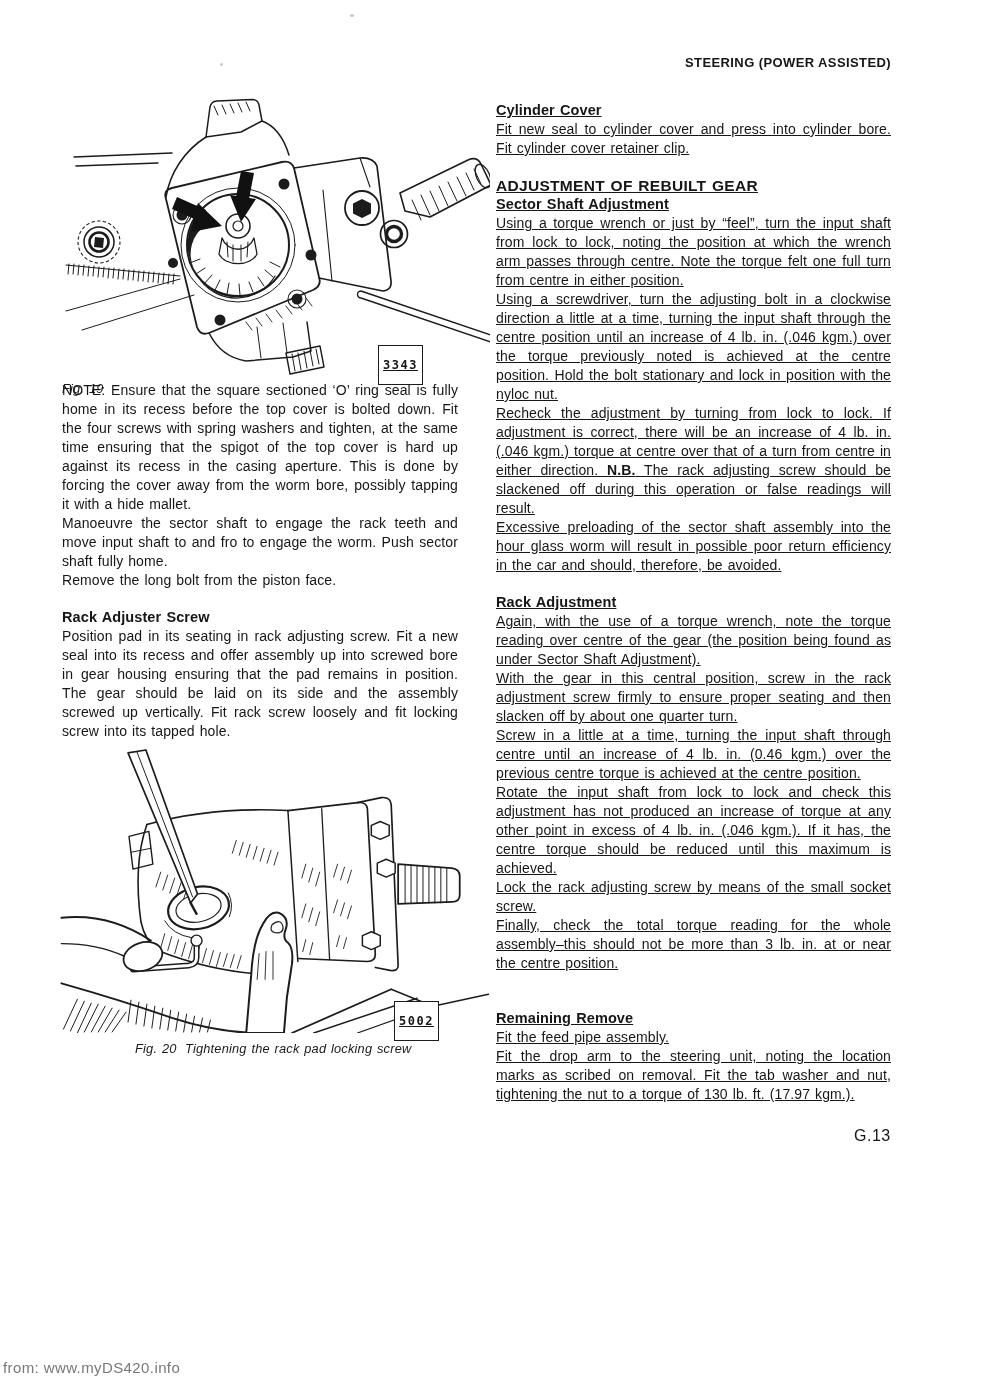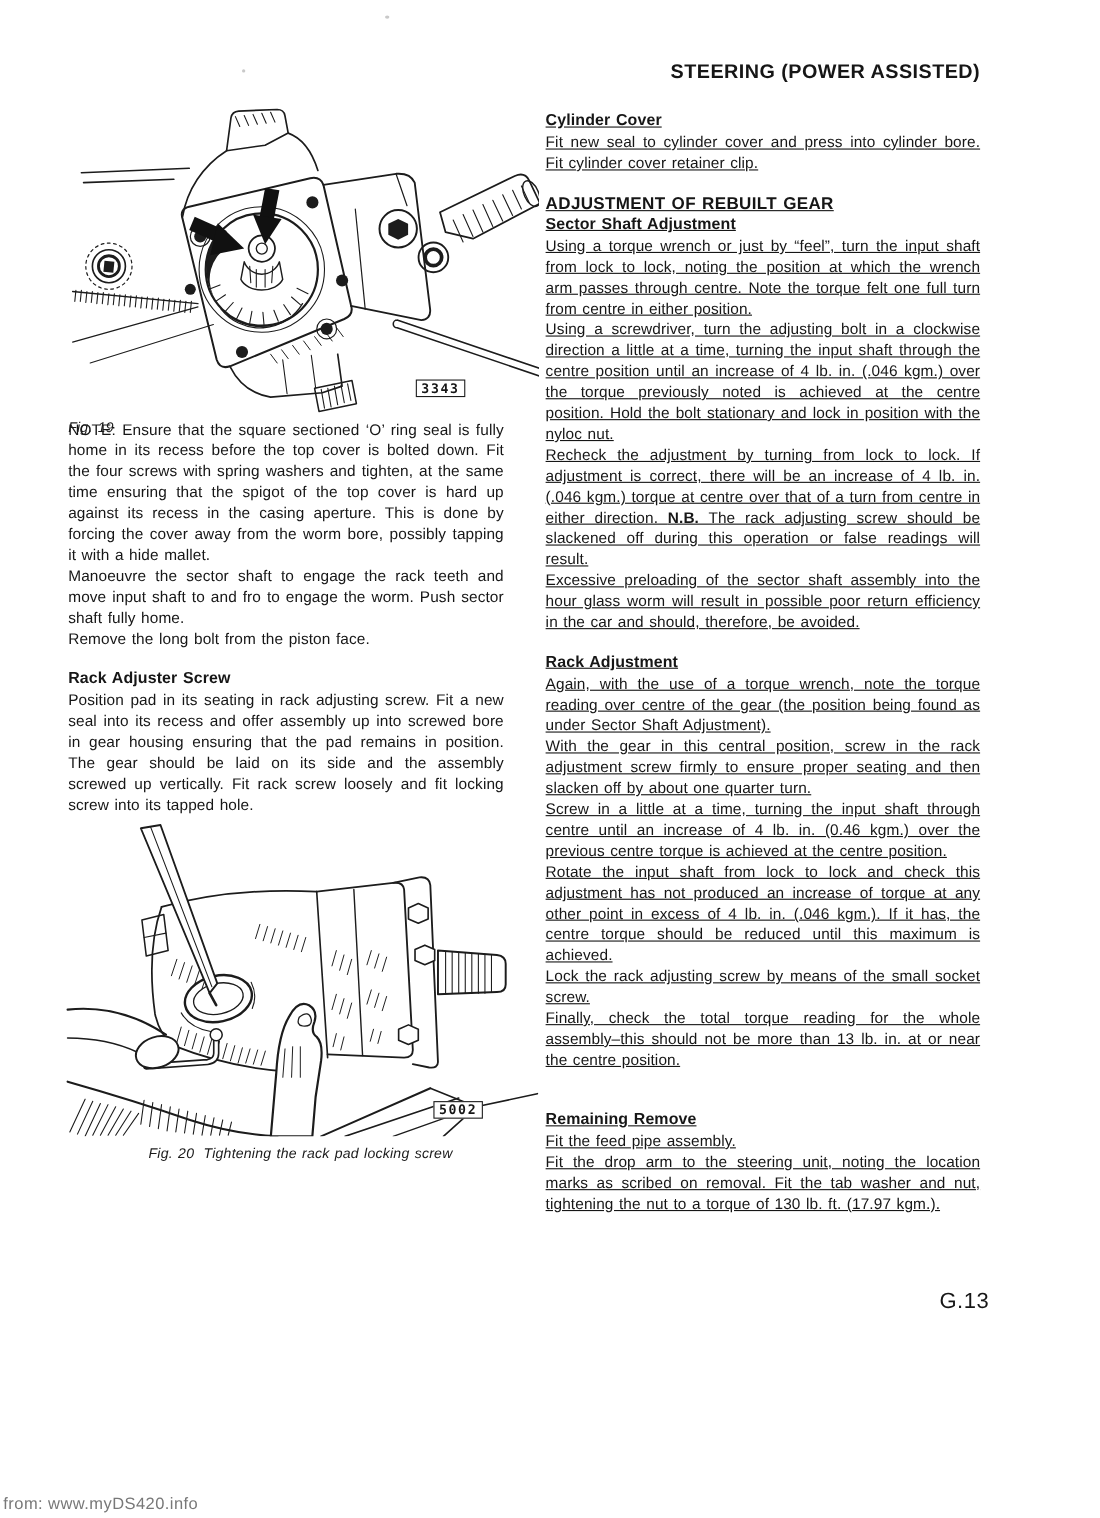--- a/index.html
+++ b/index.html
@@ -3,21 +3,21 @@
 <meta charset="utf-8">
 <style>
   html,body { margin:0; padding:0; background:#e8e8e8; }
   .page {
     position:relative; width:1000px; height:1380px; margin:0 auto;
     background:#ffffff; overflow:hidden;
     font-family:"Liberation Sans", sans-serif; color:#161616;
   }
   .doc-header {
     position:absolute; left:496px; top:55px; width:395px;
-    text-align:right; font-weight:bold; font-size:18px; letter-spacing:.4px;
+    text-align:right; font-weight:bold; font-size:13px; letter-spacing:.4px;
     white-space:nowrap;
   }
   .col {
     position:absolute; text-align:justify;
     font-size:14px; line-height:19px; letter-spacing:.1px; word-spacing:1px;
   }
   #left-col  { left:62px;  top:95px; width:396px; }
   #right-col { left:496px; top:95px; width:395px; padding-top:6px;text-decoration:underline; }
   .col p { margin:0; }
   h2.sec {
@@ -28,35 +28,35 @@
     margin:0; font-size:14.5px; font-weight:bold; line-height:19px; text-align:left;
   }
   h3.gap-s { margin-top:18px; }
   h3.gap-l { margin-top:36px; }
   .fig { position:relative; width:430px; margin-left:-2px; }
   #fig19 { height:283px; }
   #fig20 { height:288px; margin-top:4px; }
   .fig svg { position:absolute; left:0; top:0; width:430px; height:100%; }
   .plate {
     position:absolute; border:1.6px solid #1c1c1c; background:#fff;
-    font-size:12px; font-weight:bold; line-height:14px; padding:0 4px;
-    letter-spacing:1.5px; font-family:"DejaVu Sans Mono", monospace;
+    font-size:12px; font-weight:bold; line-height:14px; padding:12px 4px;
+    letter-spacing:1.5px; font-family:"DejaVu Sans Mono", monospace;text-decoration:underline;
   }
   #fig19 .plate { left:318px; top:250px; }
   #fig20 .plate { left:334px; top:256px; }
   .caption {
     position:relative; font-style:italic; font-size:12.8px; line-height:15.5px;
     text-align:left; letter-spacing:.2px; color:#1a1a1a;
   }
   .cap19 { padding-left:51px; margin-top:3px; }
   .cap20 { padding-left:123px; margin-top:8px; }
   .cap19 .cap-label { position:absolute; left:0;  top:0; white-space:nowrap; }
   .cap20 .cap-label { position:absolute; left:73px; top:0; white-space:nowrap; }
   .page-number {
-    position:absolute; left:854px; top:1172px; font-size:20px; letter-spacing:.5px;
+    position:absolute; left:854px; top:1127px; font-size:16px; letter-spacing:.5px;
   }
   .watermark {
     position:absolute; left:3px; top:1359px; font-size:15px; color:#787878;
     letter-spacing:.4px;
   }
   .speck { position:absolute; background:#c9c9c9; border-radius:50%; }
 </style>
 </head>
 <body>
 
@@ -213,21 +213,21 @@
     <p>Using a screwdriver, turn the adjusting bolt in a clockwise direction a little at a time, turning the input shaft through the centre position until an increase of 4 lb. in. (.046 kgm.) over the torque previously noted is achieved at the centre position. Hold the bolt stationary and lock in position with the nyloc nut.</p>
     <p><span>Recheck the adjustment by turning from lock to lock. If adjustment is correct, there will be an increase of 4 lb. in. (.046 kgm.) torque at centre over that of a turn from centre in either direction. </span><b>N.B.</b><span> The rack adjusting screw should be slackened off during this operation or false readings will result.</span></p>
     <p>Excessive preloading of the sector shaft assembly into the hour glass worm will result in possible poor return efficiency in the car and should, therefore, be avoided.</p>
 
     <h3 class="sub gap-s">Rack Adjustment</h3>
     <p>Again, with the use of a torque wrench, note the torque reading over centre of the gear (the position being found as under Sector Shaft Adjustment).</p>
     <p>With the gear in this central position, screw in the rack adjustment screw firmly to ensure proper seating and then slacken off by about one quarter turn.</p>
     <p>Screw in a little at a time, turning the input shaft through centre until an increase of 4 lb. in. (0.46 kgm.) over the previous centre torque is achieved at the centre position.</p>
     <p>Rotate the input shaft from lock to lock and check this adjustment has not produced an increase of torque at any other point in excess of 4 lb. in. (.046 kgm.). If it has, the centre torque should be reduced until this maximum is achieved.</p>
     <p>Lock the rack adjusting screw by means of the small socket screw.</p>
-    <p>Finally, check the total torque reading for the whole assembly–this should not be more than 13 lb. in. at or near the centre position.</p>
+    <p>Finally, check the total torque reading for the whole assembly–this should not be more than 3 lb. in. at or near the centre position.</p>
 
     <h3 class="sub gap-l">Remaining Remove</h3>
     <p>Fit the feed pipe assembly.</p>
     <p>Fit the drop arm to the steering unit, noting the location marks as scribed on removal. Fit the tab washer and nut, tightening the nut to a torque of 130 lb. ft. (17.97 kgm.).</p>
 
   </div>
 
   <div class="page-number">G.13</div>
   <div class="watermark">from: www.myDS420.info</div>
 

